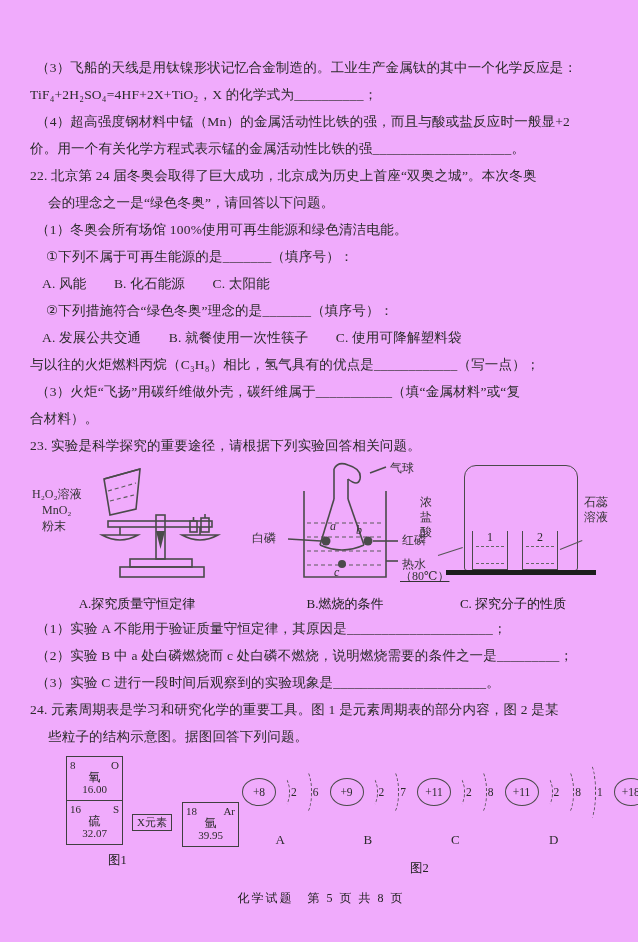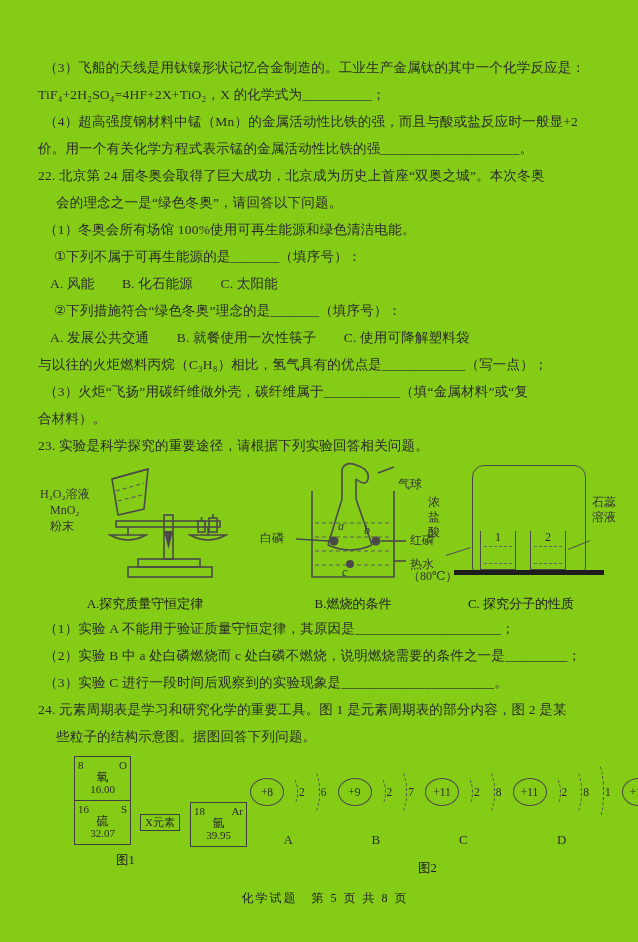--- a/index.html
+++ b/index.html
@@ -5,25 +5,25 @@
   html,body{margin:0;padding:0;}
   body{
     background:#e9e8e6;
     font-family:"Liberation Serif","DejaVu Serif","DejaVu Sans",serif;
     -webkit-font-smoothing:antialiased;
   }
   .page{
     position:relative;
     width:638px;height:942px;
     margin:0 auto;
-    background:#84cc16;
+    background:#f0abfc;
     color:#2b2b2b;
     overflow:hidden;
     box-sizing:border-box;
-    padding:54px 26px 0 38px;
+    padding:54px 26px 0 30px;
   }
   .line{
     margin:0;
     font-size:13.5px;
     line-height:27px;
     letter-spacing:.2px;
     white-space:nowrap;
   }
   .i1{padding-left:6px;}
   .i2{padding-left:16px;}
@@ -190,25 +190,25 @@
 
         <circle class="inkfill" cx="44" cy="80" r="4.5"></circle>
         <circle class="inkfill" cx="86" cy="80" r="4.5"></circle>
         <circle class="inkfill" cx="60" cy="103" r="4"></circle>
 
         <line class="ink" x1="6" y1="78" x2="39" y2="80"></line>
         <line class="ink" x1="91" y1="80" x2="116" y2="80"></line>
         <line class="ink" x1="88" y1="12" x2="104" y2="6"></line>
         <line class="ink" x1="104" y1="100" x2="116" y2="100"></line>
       </svg>
-      <span class="dlabel" style="left:140px;top:16px;">气球</span>
+      <span class="dlabel" style="left:140px;top:0;">气球</span>
       <span class="dlabel" style="left:2px;top:70px;">白磷</span>
       <span class="dlabel" style="left:152px;top:72px;">红磷</span>
       <span class="dlabel" style="left:152px;top:96px;">热水</span>
-      <span class="dlabel" style="left:150px;top:108px;">（80℃）</span>
+      <span class="dlabel" style="left:150px;top:108px;text-decoration:underline;">（80℃）</span>
       <span class="dlabel" style="left:80px;top:58px;font-style:italic;">a</span>
       <span class="dlabel" style="left:106px;top:62px;font-style:italic;">b</span>
       <span class="dlabel" style="left:84px;top:104px;font-style:italic;">c</span>
       <span class="exp-caption">B.燃烧的条件</span>
     </div>
 
     <div class="exp" style="left:380px;width:202px;height:152px;">
       <div class="belljar"></div>
       <div class="cbase"></div>
       <div class="cbeaker" style="left:60px;">

